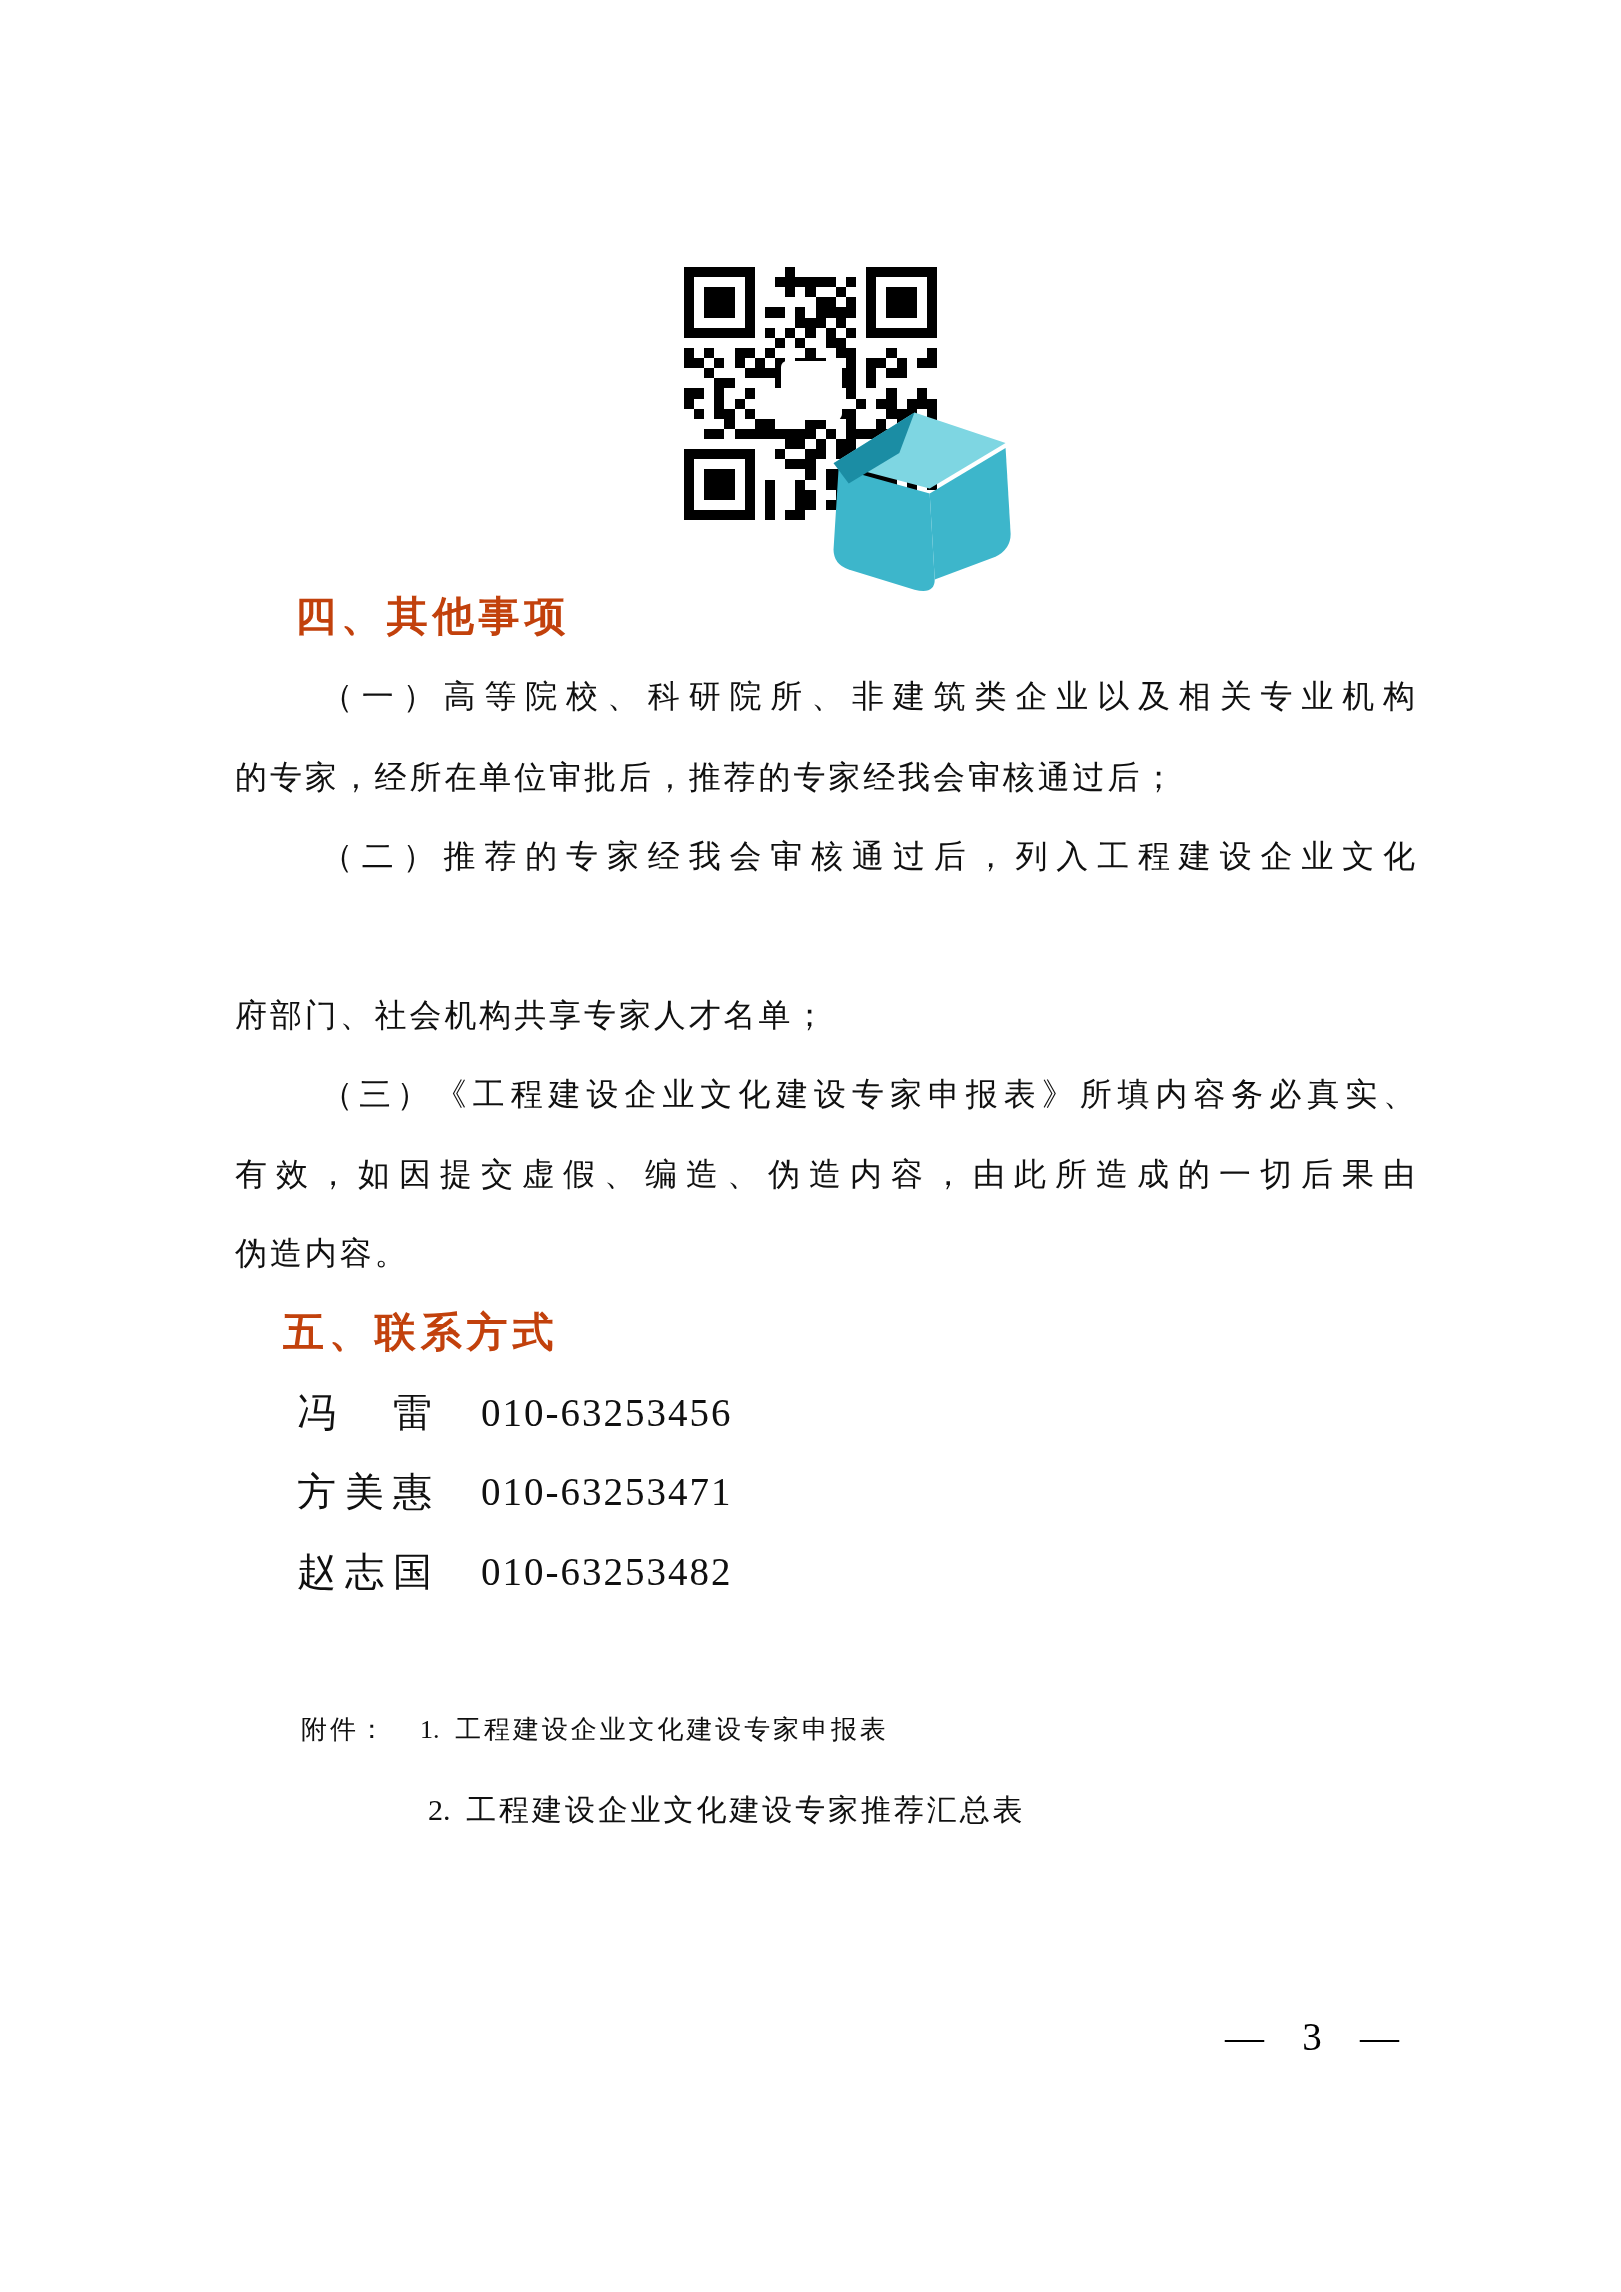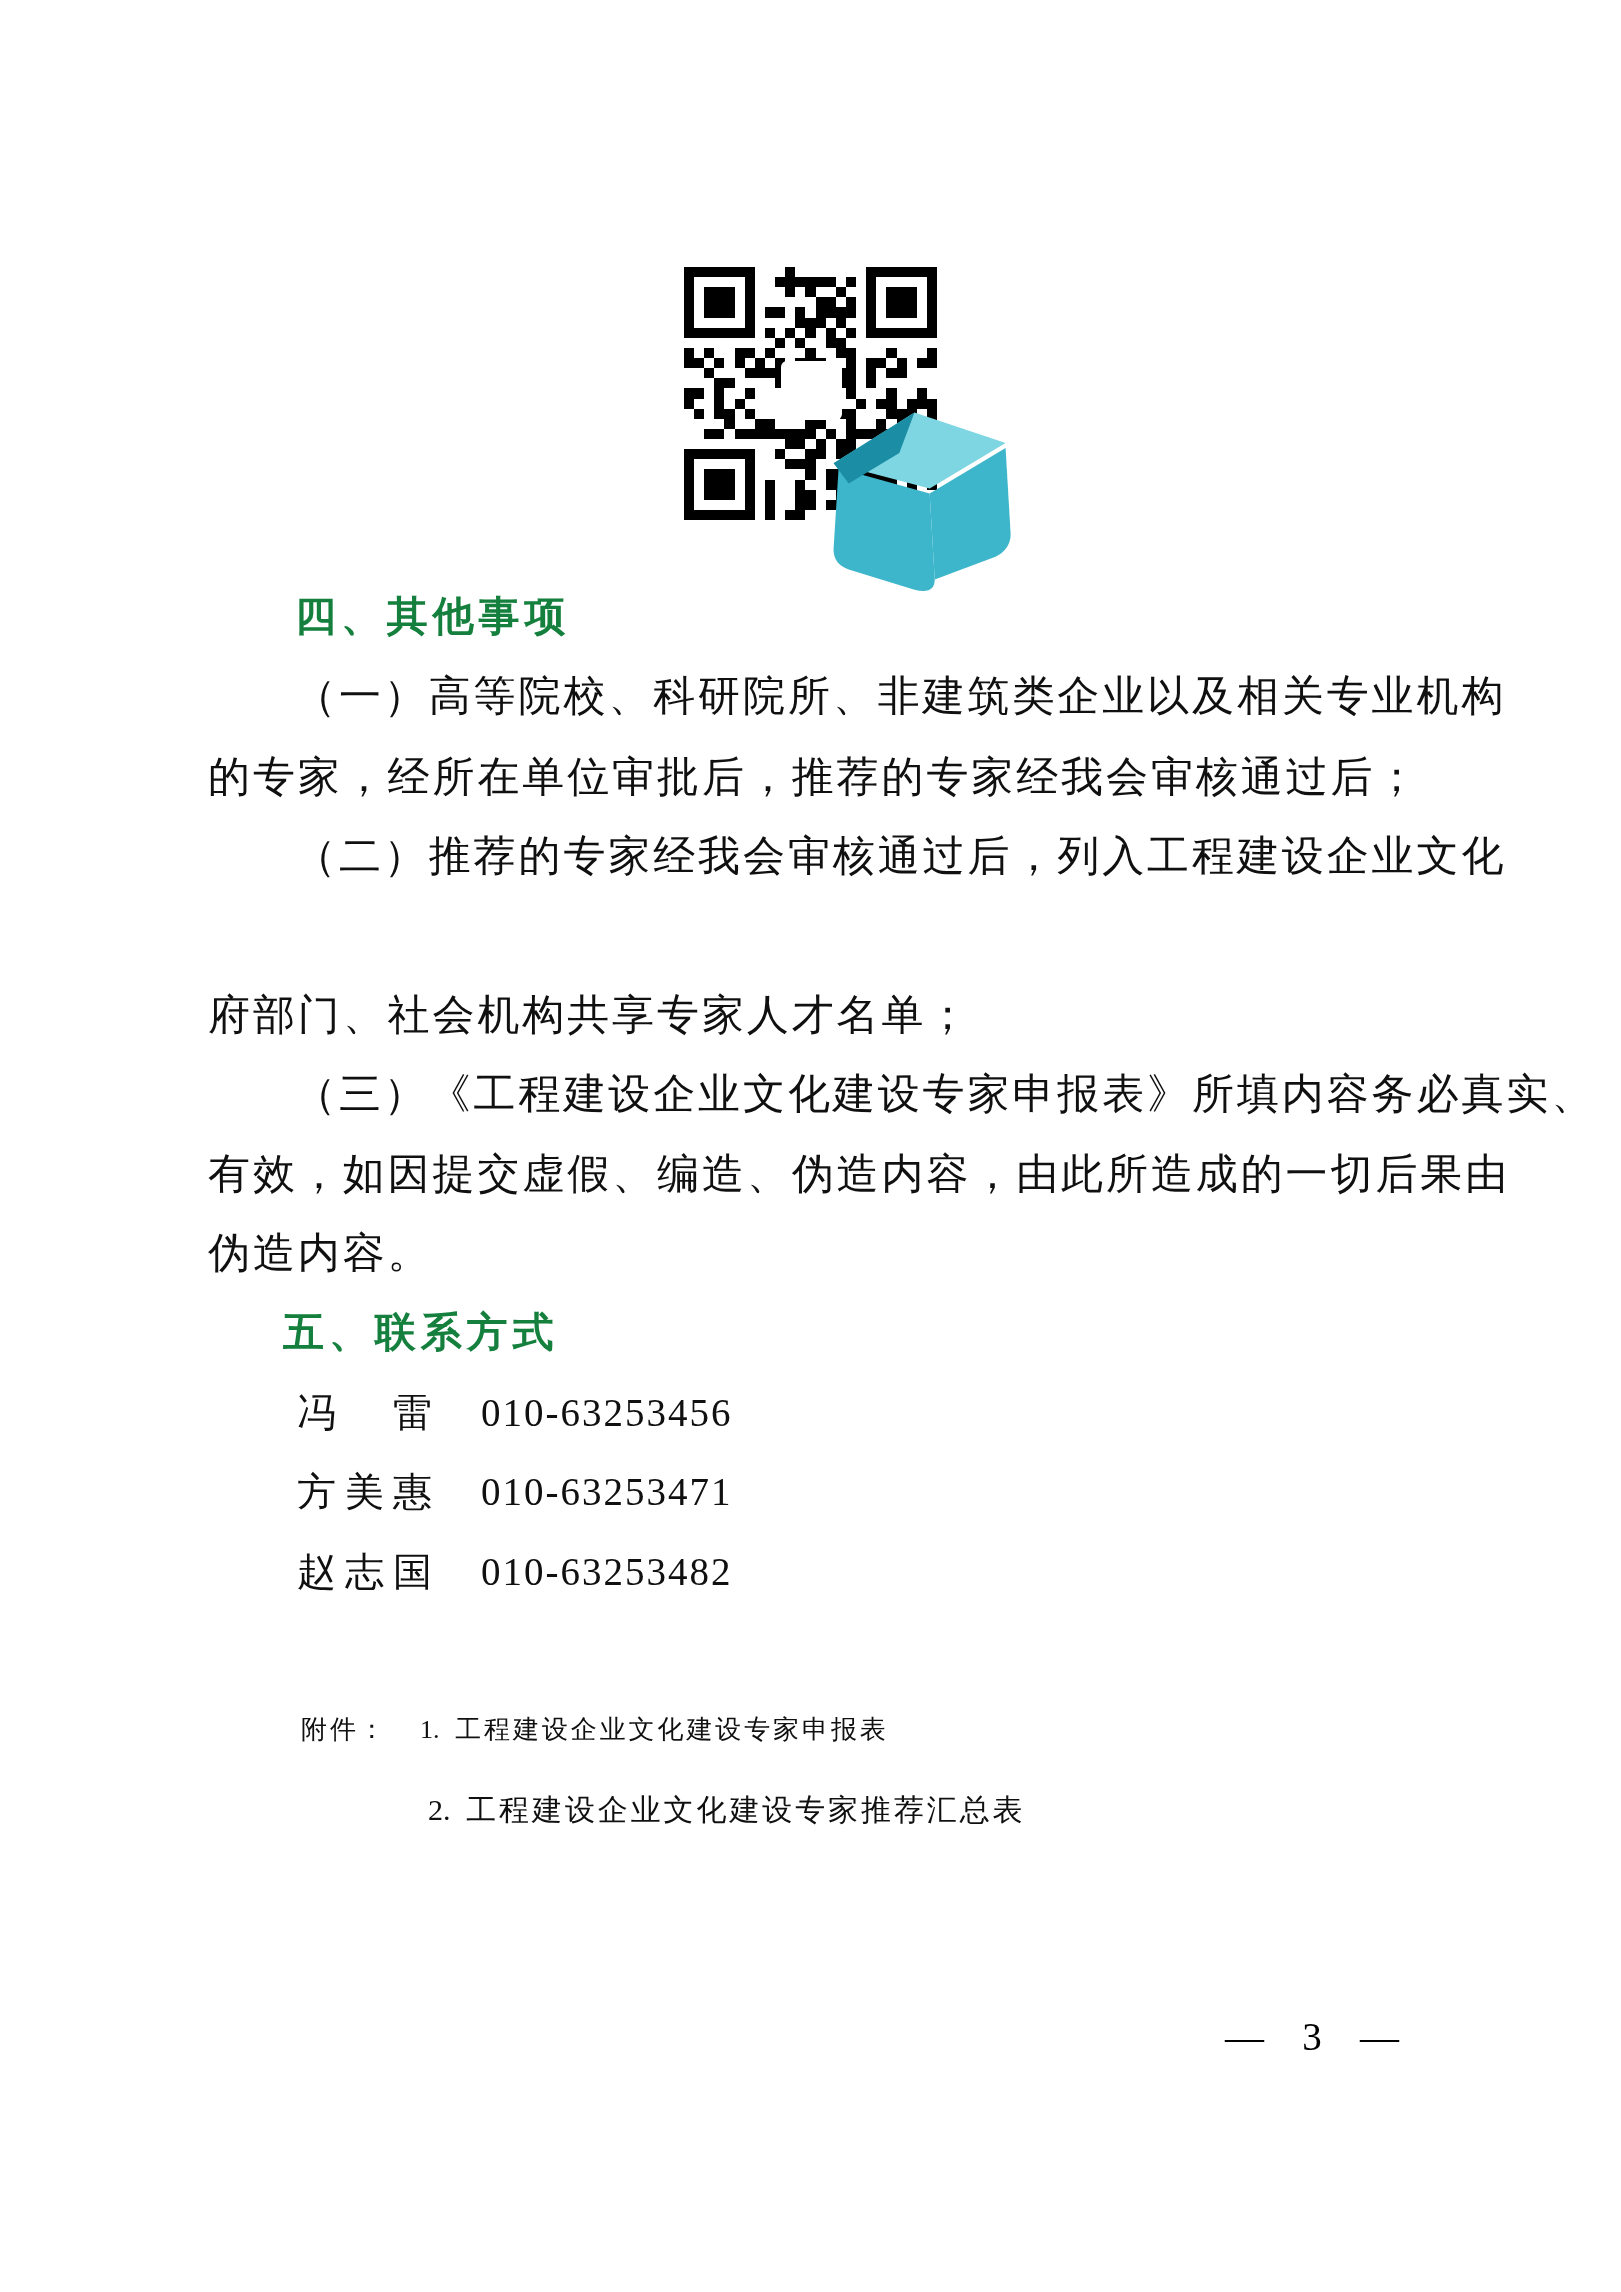--- a/index.html
+++ b/index.html
@@ -14,31 +14,31 @@
   
   .qr-wrap{position:absolute;left:684px;top:267px;width:253px;height:253px;}
   .qr-wrap svg{display:block;width:100%;height:100%;}
   .qr-logo-pad{
     position:absolute;left:97px;top:94px;width:61px;height:59px;
     background:#ffffff;border-radius:5.9px;
   }
   .qr-logo{position:absolute;left:104px;top:100px;width:47px;height:47px;}
   
   .line{
-    position:absolute;left:208px;width:1183px;
-    font-size:42px;line-height:49px;letter-spacing:2.9px;
+    position:absolute;left:235px;width:1183px;
+    font-size:32px;line-height:49px;letter-spacing:2.9px;
     white-space:nowrap;
   }
   .fill{text-align:justify;text-align-last:justify;}
   .indent{text-indent:86px;}
   .heading{
     position:absolute;left:295px;
     font-family:"Liberation Sans","DejaVu Sans",sans-serif;
     font-weight:700;font-size:41px;line-height:49px;letter-spacing:4.9px;
-    white-space:nowrap;color:#15803d;
+    white-space:nowrap;color:#c2410c;
   }
   .contact-line{
     position:absolute;left:297px;
     font-size:39px;line-height:49px;white-space:nowrap;
     display:flex;align-items:baseline;
   }
   .contact-name{
     display:inline-flex;width:135px;justify-content:space-between;
     letter-spacing:0;
   }

